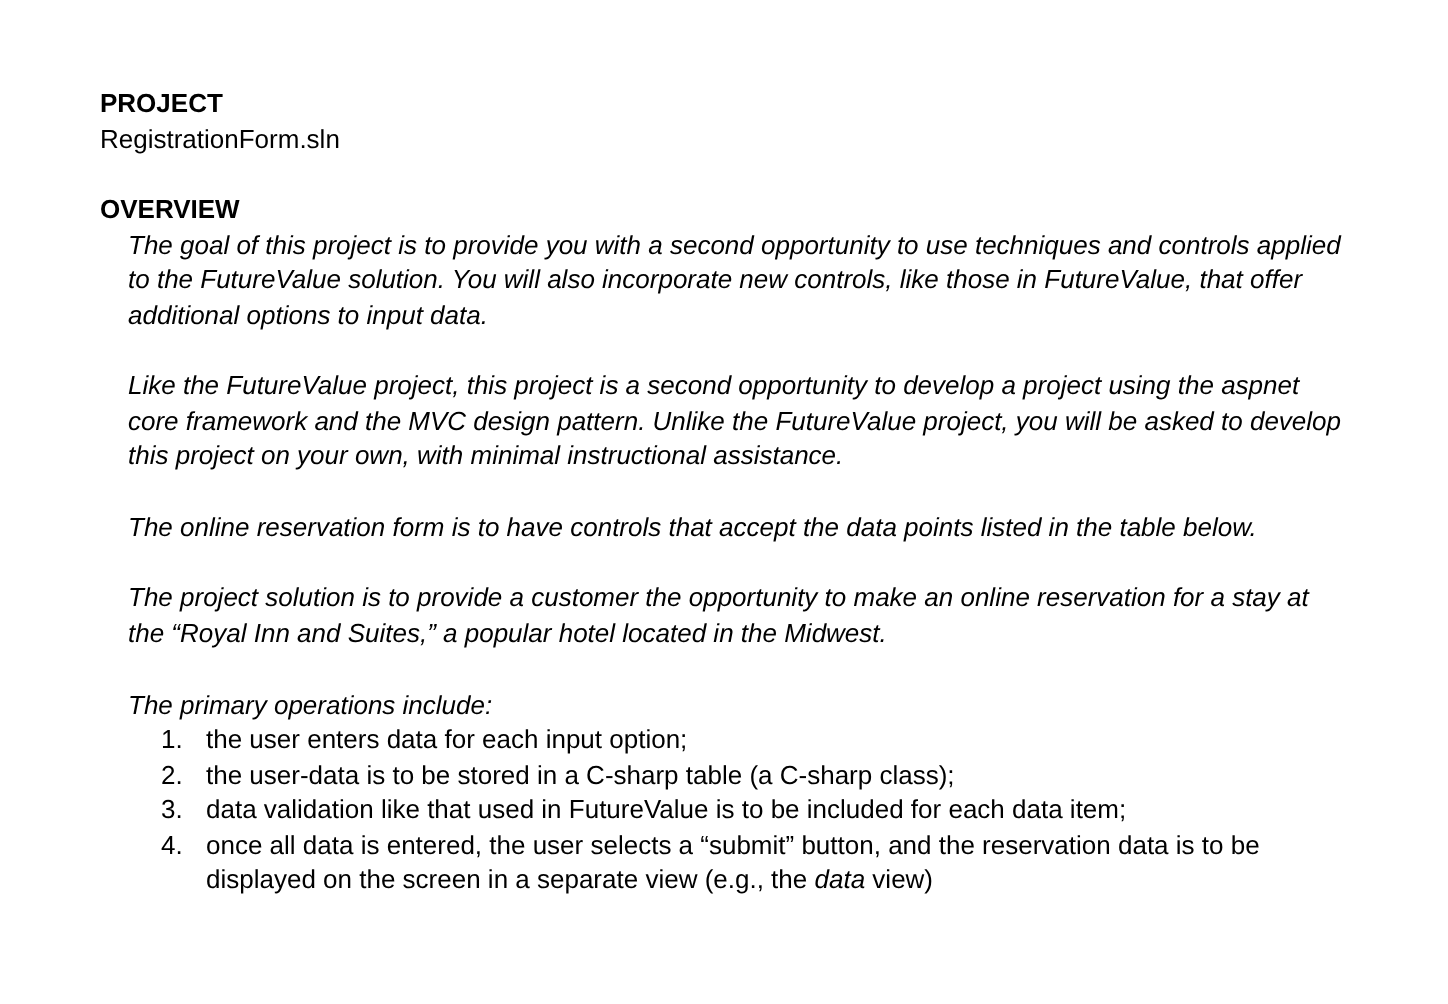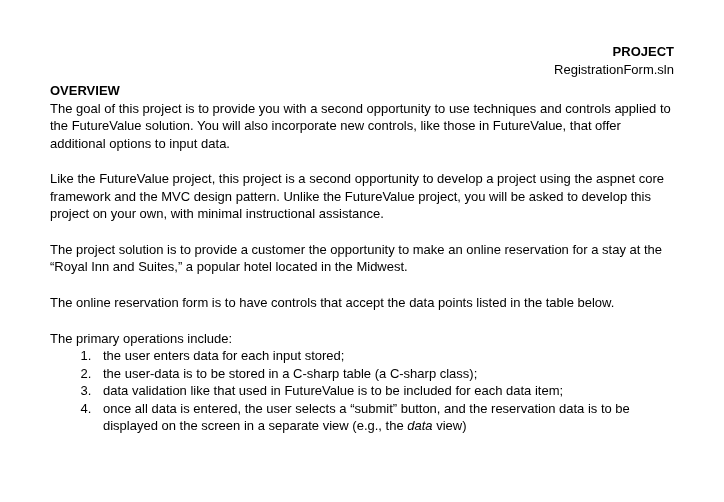--- a/index.html
+++ b/index.html
@@ -7,32 +7,32 @@
       font-size: 13px;
       color: #000;
       background: #fff;
       margin: 0;
       padding: 30px 50px;
       width: 724px;
       box-sizing: border-box;
       line-height: 1.35;
     }
     .section {
-      margin-bottom: 4px;
-      text-align: right;
+      margin-bottom: 18px;
     }
     .heading {
       font-weight: bold;
       margin-bottom: 0;
     }
     .text-line {
       margin: 0;
     }
     .para {
-      margin: 0 0 18px 0;
+      margin: 0 0 18px 14px;
+      font-style: italic;
     }
     .para.tight {
       margin-bottom: 0;
     }
     .list {
       margin: 0 0 18px 0;
       padding-left: 45px;
     }
     .list li {
       padding-left: 8px;
@@ -52,22 +52,22 @@
   <p class="text-line">RegistrationForm.sln</p>
 </div>
 
 <div>
   <p class="heading heading-row">OVERVIEW</p>
   <p class="para">The goal of this project is to provide you with a second opportunity to use techniques and controls applied to the FutureValue solution. You will also incorporate new controls, like those in FutureValue, that offer additional options to input data.</p>
   <p class="para">Like the FutureValue project, this project is a second opportunity to develop a project using the aspnet core framework and the MVC design pattern. Unlike the FutureValue project, you will be asked to develop this project on your own, with minimal instructional assistance.</p>
 </div>
 
 <div>
+  <p class="para">The online reservation form is to have controls that accept the data points listed in the table below.</p>
   <p class="para">The project solution is to provide a customer the opportunity to make an online reservation for a stay at the “Royal Inn and Suites,” a popular hotel located in the Midwest.</p>
-  <p class="para">The online reservation form is to have controls that accept the data points listed in the table below.</p>
   <p class="para tight">The primary operations include:</p>
   <ol class="list">
-    <li>the user enters data for each input stored;</li>
+    <li>the user enters data for each input option;</li>
     <li>the user-data is to be stored in a C-sharp table (a C-sharp class);</li>
     <li>data validation like that used in FutureValue is to be included for each data item;</li>
     <li><span>once all data is entered, the user selects a “submit” button, and the reservation data is to be displayed on the screen in a separate view (e.g., the </span><span class="italic">data</span><span> view)</span></li>
   </ol>
 </div>
 
 </body></html>

